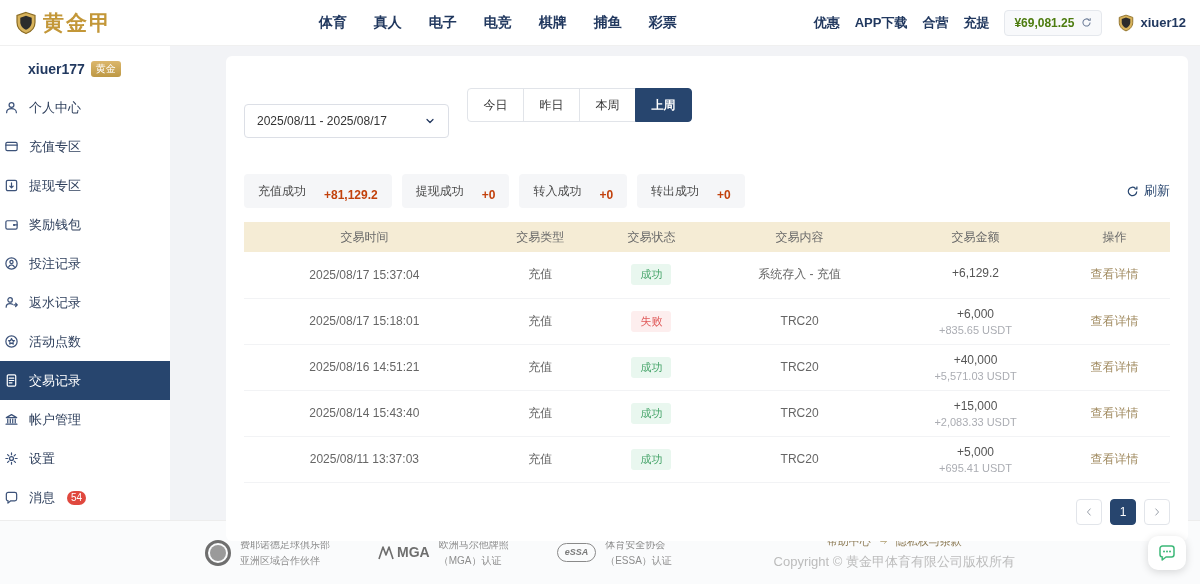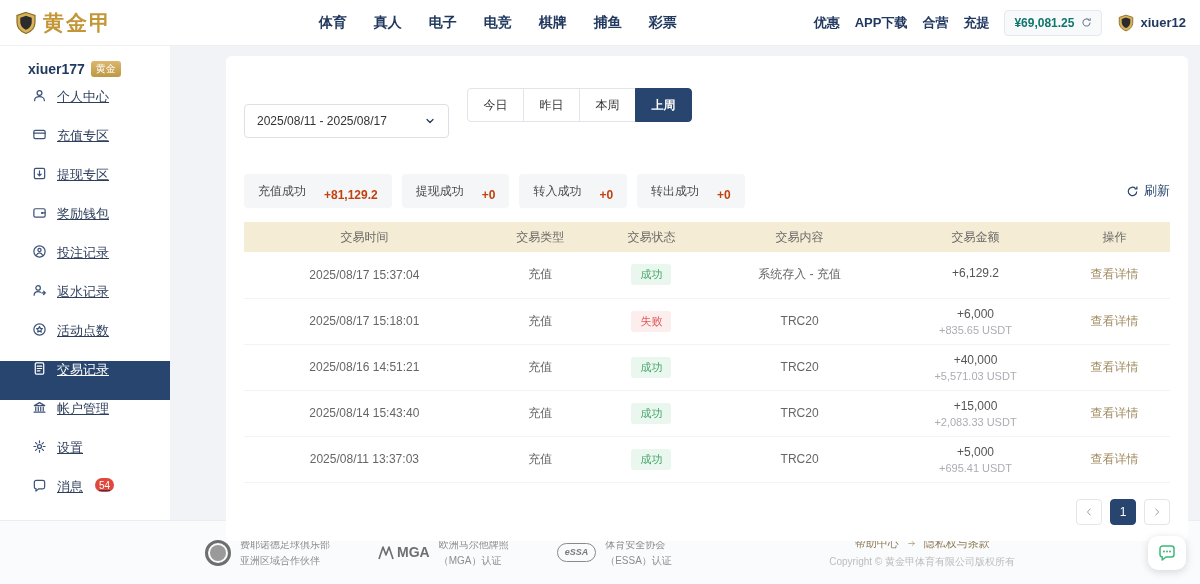--- a/index.html
+++ b/index.html
@@ -16,34 +16,34 @@
     display:flex; align-items:center; padding:0 14px; position:relative; z-index:3;
   }
   .brand { display:flex; align-items:center; gap:5px; width:168px; flex-shrink:0; }
   .brand-text { font-size:21px; font-weight:bold; color:#c39738; letter-spacing:2px; }
   .main-nav { display:flex; gap:27px; margin:0 auto; }
   .nav-item { font-size:14px; font-weight:bold; color:#21385f; cursor:pointer; white-space:nowrap; }
   .header-right { display:flex; align-items:center; gap:15px; flex-shrink:0; }
   .header-link { font-size:13px; font-weight:bold; color:#21385f; cursor:pointer; white-space:nowrap; }
   .balance-pill {
     display:flex; align-items:center; gap:7px; border:1px solid #e5e8ed; background:#f8f9fb;
-    border-radius:4px; padding:5px 9px; font-size:12px; font-weight:bold; color:#0f766e; cursor:pointer;
+    border-radius:4px; padding:5px 9px; font-size:12px; font-weight:bold; color:#4d7c0f; cursor:pointer;
   }
   .balance-pill svg { width:11px; height:11px; color:#6b7b97; }
   .user-chip { display:flex; align-items:center; gap:5px; font-size:13px; font-weight:bold; color:#21385f; cursor:pointer; }
 
   
   .main { display:flex; height:474px;gap:44px; }
   .sidebar { width:170px; background:#fff; flex-shrink:0; padding-top:4px; }
   .side-user { display:flex; align-items:center; gap:6px; padding:11px 14px 11px 28px; font-weight:bold; color:#21385f; font-size:14px; }
   .vip-badge {
     background:linear-gradient(#dcb76c,#bd9844); color:#fff; font-size:10px;
     padding:1px 5px; border-radius:3px; font-weight:normal;
   }
-  .side-item { height:39px; display:flex; gap:10px; padding-left:32px; font-size:13px; color:#2e3f5c; cursor:pointer;text-decoration:underline; }
+  .side-item { height:39px; display:flex; align-items:center; gap:10px; padding-left:4px; font-size:13px; color:#2e3f5c; cursor:pointer; }
   .side-item svg { width:15px; height:15px; stroke:#3c5279; fill:none; stroke-width:1.3; stroke-linecap:round; stroke-linejoin:round; flex-shrink:0; }
   .side-item.active { background:#27456e; color:#fff; }
   .side-item.active svg { stroke:#fff; }
   .msg-badge {
     background:#e0483e; color:#fff; font-size:10px; min-width:18px; height:14px; border-radius:8px;
     display:flex; align-items:center; justify-content:center; padding:0 4px; margin-left:2px;
   }
 
   .content { flex:1; padding:10px 12px 0 12px; display:flex; flex-direction:column; }
   .card { background:#fff; border-radius:6px; flex:1; padding:16px 18px; position:relative; }
@@ -114,21 +114,21 @@
   .p-logo-mga { display:flex; align-items:center; gap:3px; color:#6e6e6e; font-weight:bold; font-size:14px; }
   .p-logo-mga svg { width:16px; height:14px; }
   .p-logo-essa {
     border:1.5px solid #8a8a8a; border-radius:10px; padding:2px 7px; color:#7a7a7a;
     font-size:9px; font-weight:bold; font-style:italic;
   }
   .footer-right { margin-left:auto; margin-right:185px; display:flex; flex-direction:column; align-items:center; gap:4px; }
   .footer-links { display:flex; align-items:center; gap:8px; font-size:11px; color:#8d7b55; }
   .footer-links .f-link { cursor:pointer; }
   .footer-links svg { width:9px; height:9px; stroke:#b3a479; fill:none; stroke-width:1.5; stroke-linecap:round; }
-  .copyright { font-size:10px; color:#bcbcbc; }
+  .copyright { font-size:13px; color:#bcbcbc; }
 
   
   .chat-widget {
     position:absolute; right:14px; bottom:14px; width:38px; height:34px; background:#fff;
     border-radius:10px; box-shadow:0 2px 8px rgba(0,0,0,0.15); display:flex; align-items:center;
     justify-content:center; cursor:pointer; z-index:5;
   }
   .chat-widget svg { width:20px; height:20px; stroke:#3cb878; fill:none; stroke-width:1.5; stroke-linejoin:round; }
   .chat-widget svg circle { fill:#3cb878; stroke:none; }
 </style>

